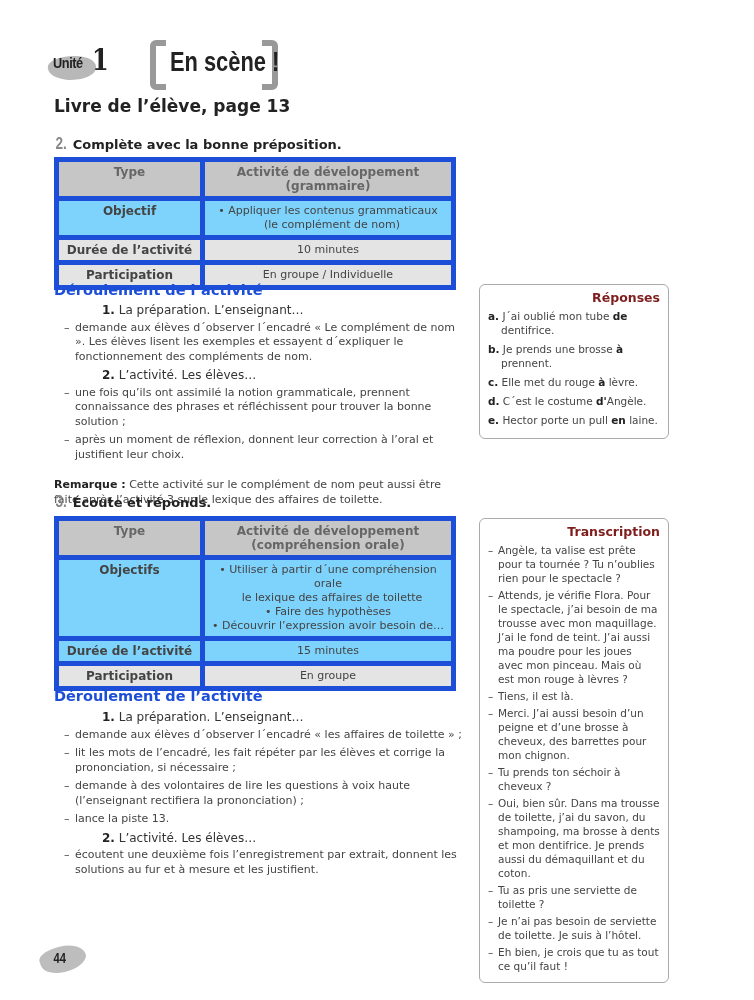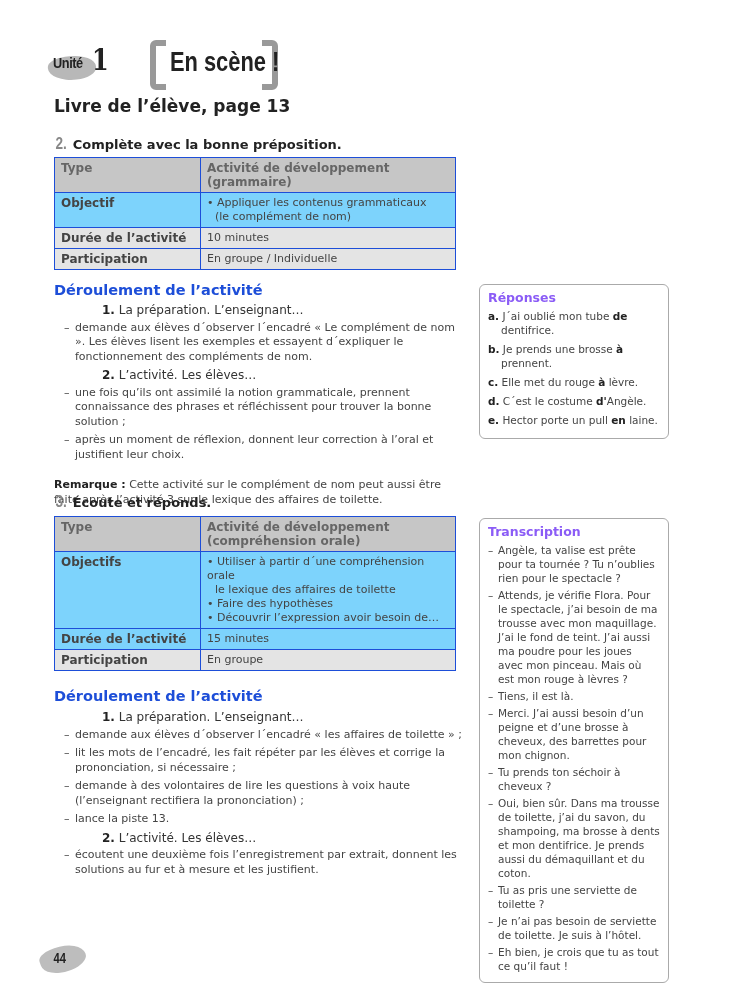--- a/index.html
+++ b/index.html
@@ -19,40 +19,40 @@
   .title-bracket::after { content: ""; position: absolute; left: 10px; right: 10px; bottom: -6px; height: 6px; background: #fff; }
   .title-text { position: absolute; left: 140px; top: 8px; font-family: "Liberation Sans", sans-serif;
     font-weight: bold; font-size: 28px; color: #222; transform: scaleX(0.78); transform-origin: left; white-space: nowrap; }
 
   .book-ref { position: absolute; left: 54px; top: 96px; font-size: 17px; font-weight: bold; color: #222; }
 
   .ex-title { position: absolute; left: 54px; font-size: 13px; font-weight: bold; color: #222; }
   .ex-num { color: #888; font-family: "Liberation Sans", sans-serif; font-size: 17px; font-weight: bold; transform: scaleX(0.8); display: inline-block; }
 
   table.info { position: absolute; left: 54px; width: 402px; border-collapse: collapse; font-size: 11px; }
-  table.info td { border: 1px solid #1d4ed8; padding: 3px 6px; vertical-align: top; line-height: 14px; }
+  table.info td { border: 5px solid #1d4ed8; padding: 3px 6px; vertical-align: top; line-height: 14px; text-align: center; }
   table.info td.k { width: 146px; font-weight: bold; color: #444; font-size: 12px; }
   table.info tr.head td { background: #c6c6c6; color: #666; font-weight: bold; font-size: 12px; }
   table.info tr.alt td { background: #e4e4e4; }
   table.info tr.white td { background: #7dd3fc; }
   table.info td.v { color: #444; }
   .bullet-line { display: block; }
 
   .section-h { position: absolute; left: 54px; font-size: 14.5px; font-weight: bold; color: #1d4ed8; }
   .steps { position: absolute; left: 54px; width: 410px; font-size: 11px; color: #444; line-height: 14.5px; }
   .step-title { font-size: 12px; color: #333; margin-bottom: 3px; margin-left: 48px; }
   .step-title b { color: #222; }
   .step-items { margin-left: 10px; }
   .step-item { position: relative; padding-left: 11px; margin-bottom: 4px; }
   .step-item::before { content: "–"; position: absolute; left: 0; }
   .remark { margin-top: 16px; }
   .remark b { color: #222; }
 
   .box { position: absolute; left: 479px; width: 190px; border: 1.5px solid #aaa; border-radius: 6px; padding: 6px 8px; font-size: 10.5px; color: #444; line-height: 14px; }
-  .box-title { text-align: left; font-weight: bold; font-size: 12.5px; color: #8b5cf6; margin-bottom: 4px; }
+  .box-title { text-align: right; font-weight: bold; font-size: 12.5px; color: #7f1d1d; margin-bottom: 4px; }
   .answer { margin-bottom: 5px; padding-left: 13px; text-indent: -13px; }
   .answer b { color: #222; }
   .trans-item { position: relative; padding-left: 10px; margin-bottom: 3px; }
   .trans-item::before { content: "–"; position: absolute; left: 0; }
 
   .page-num-wrap { position: absolute; left: 40px; top: 944px; width: 54px; height: 30px; }
   .page-scribble { position: absolute; left: 0; top: 2px; width: 46px; height: 26px; background: #bdbdbd; border-radius: 30% 60% 40% 55%; transform: rotate(-20deg); }
   .page-num { position: absolute; left: 12px; top: 6px; font-family: "Liberation Sans", sans-serif; font-weight: bold; font-size: 14px; color: #222; transform: scaleX(0.8); }
 </style>
 </head>

